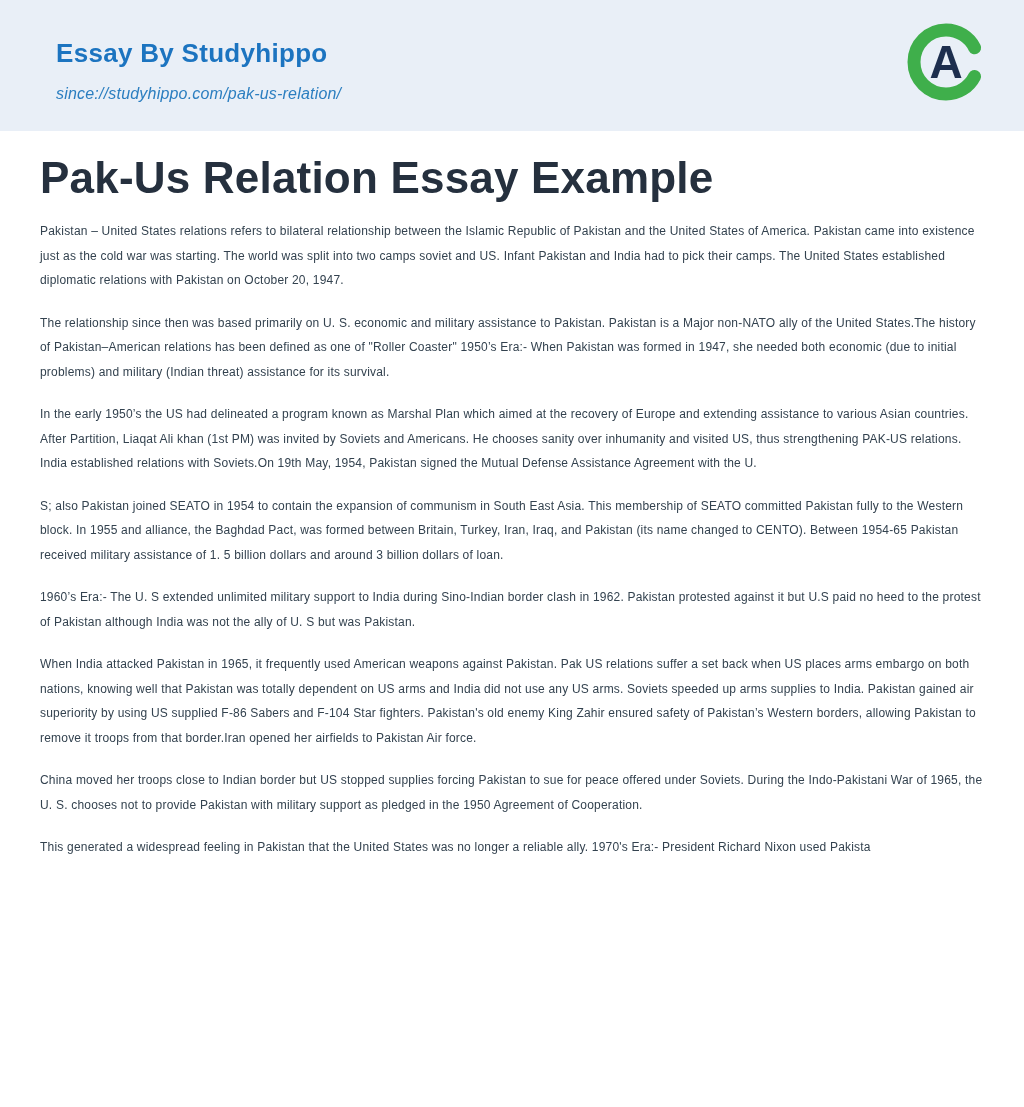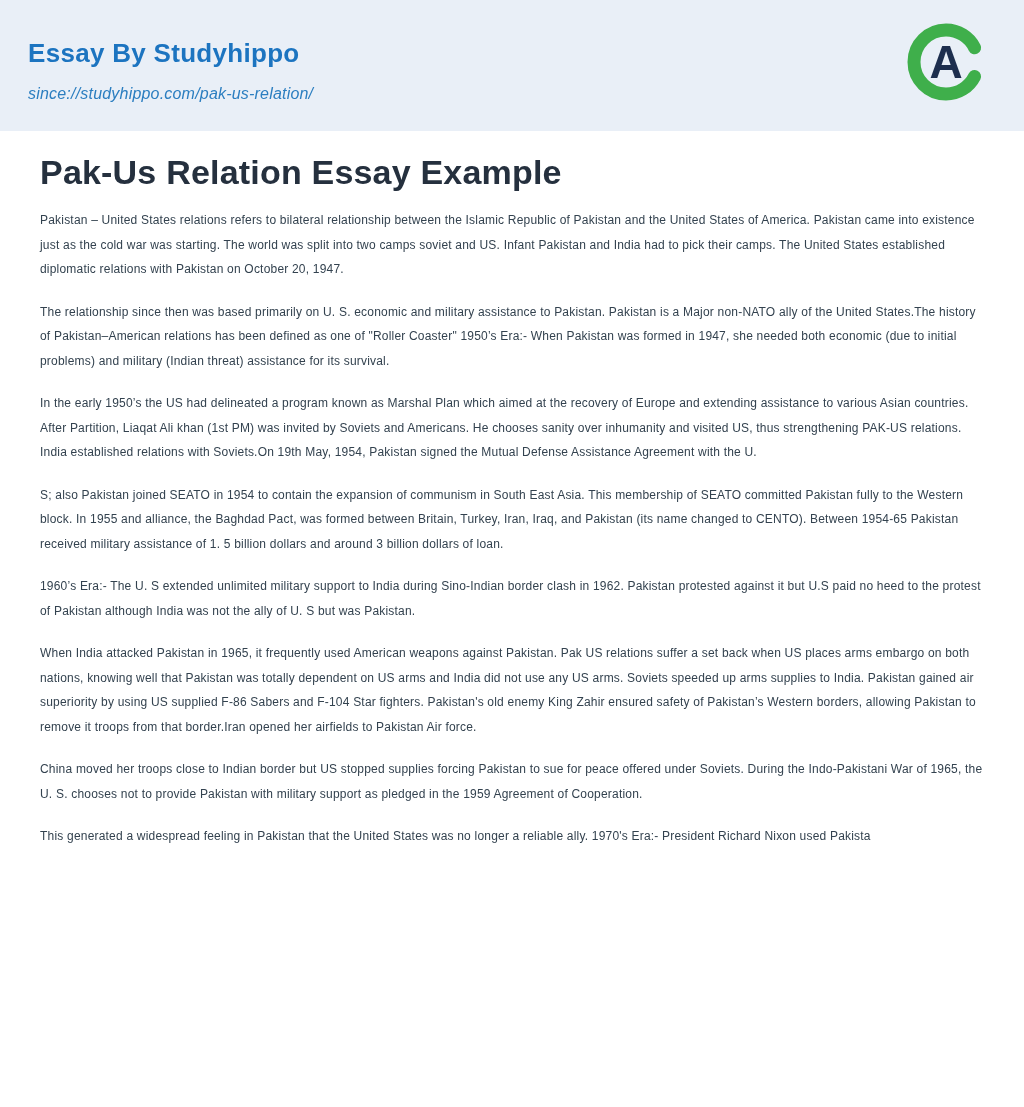--- a/index.html
+++ b/index.html
@@ -15,21 +15,21 @@
   html,body{margin:0;padding:0;}
   body{
     width:1024px;
     height:1107px;
     overflow:hidden;
     background:#ffffff;
     font-family:"Liberation Sans", sans-serif;
   }
   .header{
     background:var(--header-bg);
-    padding:38px 40px 28px 28px;
+    padding:38px 40px 28px 56px;
     position:relative;
     min-height:128px;
   }
   .site-title{
     margin:0 0 16px 0;
     font-size:26px;
     font-weight:bold;
     letter-spacing:0.3px;
     color:var(--accent-blue);
   }
@@ -50,21 +50,21 @@
     cursor:pointer;
     background:transparent;
     border:none;
     padding:0;
   }
   .main{
     padding:22px 40px 0 40px;
   }
   .article-title{
     margin:0 0 16px 0;
-    font-size:34px;
+    font-size:44px;
     font-weight:bold;
     letter-spacing:0.2px;
     color:var(--title-color);
   }
   .para{
     margin:0 0 18px 0;
     font-size:12px;
     line-height:24.5px;
     letter-spacing:0.2px;
     color:var(--text-color);
@@ -86,16 +86,16 @@
 
 <div class="main">
   <h1 class="article-title">Pak-Us Relation Essay Example</h1>
   <div>
       <p class="para">Pakistan – United States relations refers to bilateral relationship between the Islamic Republic of Pakistan and the United States of America. Pakistan came into existence just as the cold war was starting. The world was split into two camps soviet and US. Infant Pakistan and India had to pick their camps. The United States established diplomatic relations with Pakistan on October 20, 1947.</p>
       <p class="para">The relationship since then was based primarily on U. S. economic and military assistance to Pakistan. Pakistan is a Major non-NATO ally of the United States.The history of Pakistan–American relations has been defined as one of "Roller Coaster" 1950’s Era:- When Pakistan was formed in 1947, she needed both economic (due to initial problems) and military (Indian threat) assistance for its survival.</p>
       <p class="para">In the early 1950’s the US had delineated a program known as Marshal Plan which aimed at the recovery of Europe and extending assistance to various Asian countries. After Partition, Liaqat Ali khan (1st PM) was invited by Soviets and Americans. He chooses sanity over inhumanity and visited US, thus strengthening PAK-US relations. India established relations with Soviets.On 19th May, 1954, Pakistan signed the Mutual Defense Assistance Agreement with the U.</p>
       <p class="para">S; also Pakistan joined SEATO in 1954 to contain the expansion of communism in South East Asia. This membership of SEATO committed Pakistan fully to the Western block. In 1955 and alliance, the Baghdad Pact, was formed between Britain, Turkey, Iran, Iraq, and Pakistan (its name changed to CENTO). Between 1954-65 Pakistan received military assistance of 1. 5 billion dollars and around 3 billion dollars of loan.</p>
       <p class="para">1960’s Era:- The U. S extended unlimited military support to India during Sino-Indian border clash in 1962. Pakistan protested against it but U.S paid no heed to the protest of Pakistan although India was not the ally of U. S but was Pakistan.</p>
       <p class="para">When India attacked Pakistan in 1965, it frequently used American weapons against Pakistan. Pak US relations suffer a set back when US places arms embargo on both nations, knowing well that Pakistan was totally dependent on US arms and India did not use any US arms. Soviets speeded up arms supplies to India. Pakistan gained air superiority by using US supplied F-86 Sabers and F-104 Star fighters. Pakistan's old enemy King Zahir ensured safety of Pakistan’s Western borders, allowing Pakistan to remove it troops from that border.Iran opened her airfields to Pakistan Air force.</p>
-      <p class="para">China moved her troops close to Indian border but US stopped supplies forcing Pakistan to sue for peace offered under Soviets. During the Indo-Pakistani War of 1965, the U. S. chooses not to provide Pakistan with military support as pledged in the 1959 Agreement of Cooperation.</p>
+      <p class="para">China moved her troops close to Indian border but US stopped supplies forcing Pakistan to sue for peace offered under Soviets. During the Indo-Pakistani War of 1965, the U. S. chooses not to provide Pakistan with military support as pledged in the 1950 Agreement of Cooperation.</p>
       <p class="para">This generated a widespread feeling in Pakistan that the United States was no longer a reliable ally. 1970's Era:- President Richard Nixon used Pakista</p>
     </div>
 </div>
 
 </body></html>

